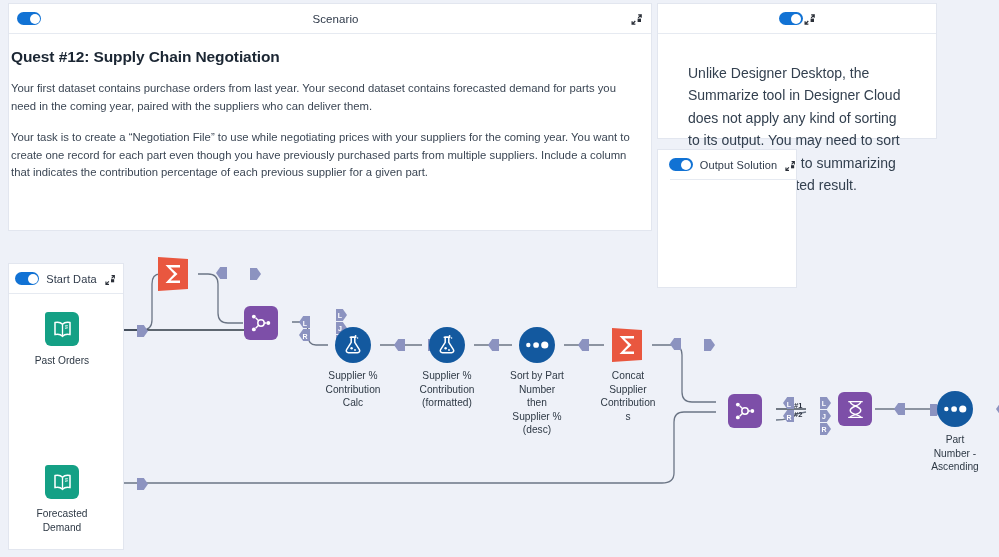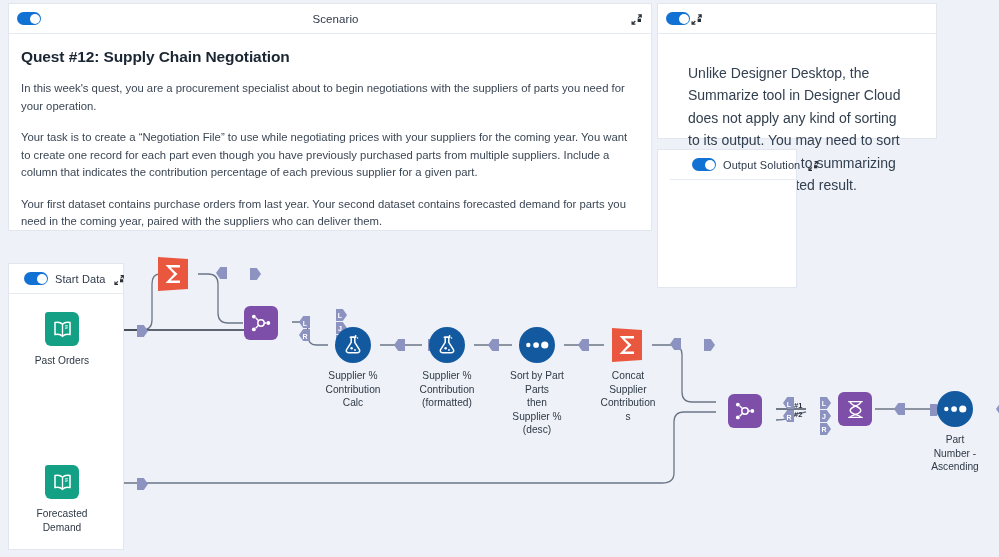--- a/index.html
+++ b/index.html
@@ -24,32 +24,33 @@
   }
   .panel-header {
     height: 30px;
     background: #ffffff;
     border-bottom: 1px solid #e6eaf1;
     display: flex;
     align-items: center;
     position: relative;
     box-sizing: border-box;
     padding: 0 8px;
+    justify-content: center;
   }
   .panel-title {
     flex: 1;
     text-align: center;
     font-size: 11.5px;
     color: #2f3a4a;
     letter-spacing: .1px;
     white-space: nowrap;
   }
   .panel-title.left-ish { flex: 0 0 auto; margin-left: 10px; text-align: left; }
   .panel-body {
-    padding: 14px 18px 16px 12px;
+    padding: 14px 18px 16px 2px;
     box-sizing: border-box;
   }
 
   
   .toggle {
     width: 24px; height: 13px;
     border-radius: 7px;
     background: #1172d4;
     position: relative;
     flex: 0 0 auto;
@@ -217,23 +218,22 @@
       <div class="collapse-ico">
         <svg width="13" height="13" viewBox="0 0 13 13">
           <path d="M11.5,1.5 L8.2,4.8 M8.2,1.8 L11.2,1.8 L11.2,4.8" stroke="#2a2f38" stroke-width="1.2" fill="none"></path>
           <rect x="7.6" y="5.6" width="3.4" height="3.4" fill="#2a2f38"></rect>
           <path d="M5.4,11.2 L2.1,11.2 L2.1,8.2 M2.3,11.0 L5.3,8.0" stroke="#2a2f38" stroke-width="1.2" fill="none"></path>
         </svg>
       </div>
     </div>
     <div class="panel-body">
       <div class="quest-title">Quest #12: Supply Chain Negotiation</div>
-      <p class="para">In this week's quest, you are a procurement specialist about to begin negotiations with the suppliers of parts you need for your operation.</p>
+      <p class="para">Your first dataset contains purchase orders from last year. Your second dataset contains forecasted demand for parts you need in the coming year, paired with the suppliers who can deliver them.</p>
       <p class="para">Your task is to create a “Negotiation File” to use while negotiating prices with your suppliers for the coming year. You want to create one record for each part even though you have previously purchased parts from multiple suppliers. Include a column that indicates the contribution percentage of each previous supplier for a given part.</p>
-      <p class="para">Your first dataset contains purchase orders from last year. Your second dataset contains forecasted demand for parts you need in the coming year, paired with the suppliers who can deliver them.</p>
     </div>
   </div>
 
   <div class="panel" style="left:657px; top:3px; width:280px; height:136px;">
     <div class="panel-header">
       <div class="toggle">
           <div class="knob"></div>
         </div>
       <div class="collapse-ico">
         <svg width="13" height="13" viewBox="0 0 13 13">
@@ -424,21 +424,21 @@
         </svg>
       </div>
       <div class="port lr" style="left:59px;top:12px;">
         <div class="pbody"></div>
       </div>
       <div class="port" style="left:93px;top:12px;">
         <div class="pbody"></div>
       </div>
     </div>
     <div class="node-label">Sort by Part
-Parts
+Number
 then
 Supplier %
 (desc)</div>
   </div>
 
   <div class="node" style="left:628px; top:327px;">
     <div class="node-ico" style="position:relative;">
       <div class="ico-sum">
         <svg width="34" height="36" viewBox="0 0 34 36">
           <path d="M2,1 L32,3 L32,33 L2,35 Z" fill="#e9573f"></path>

